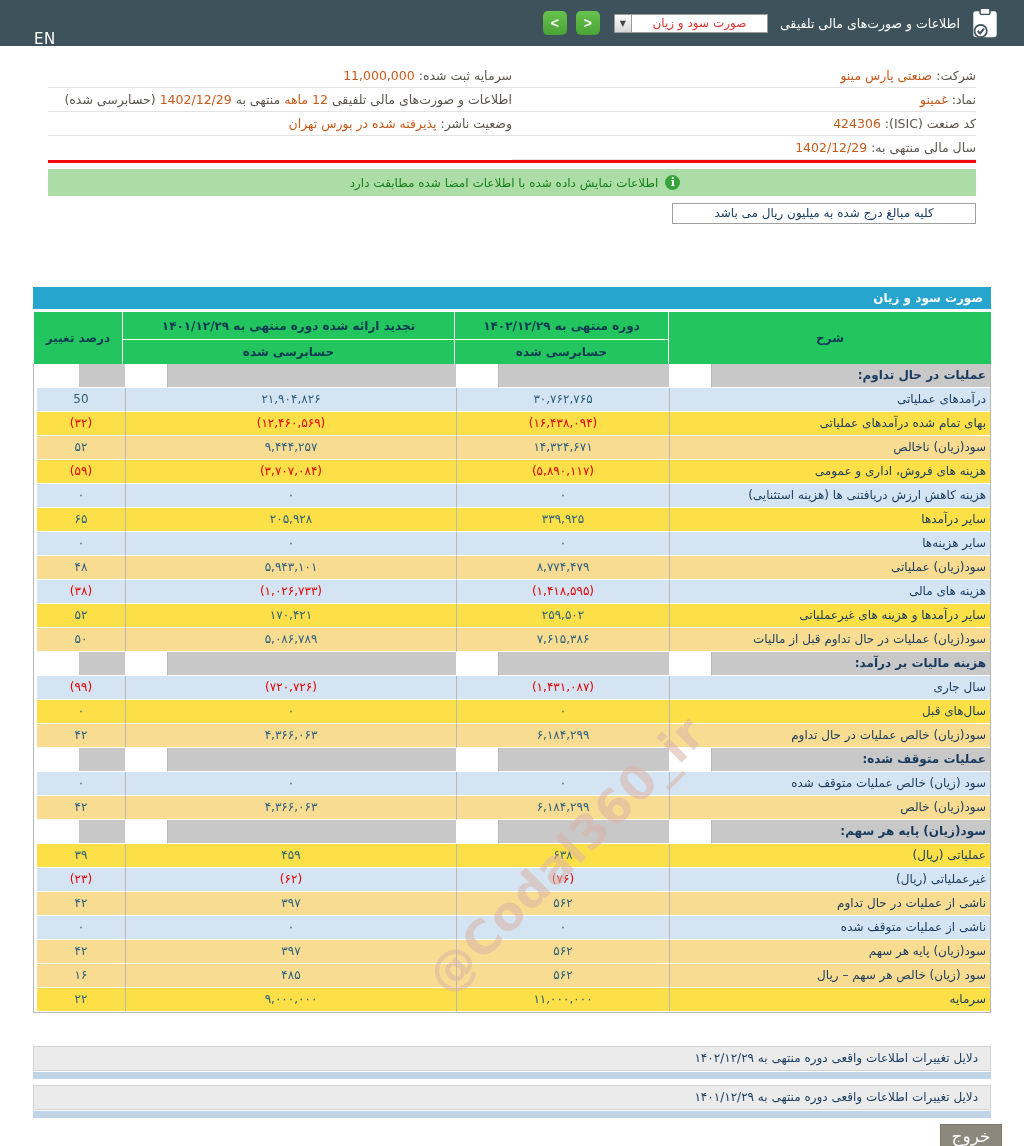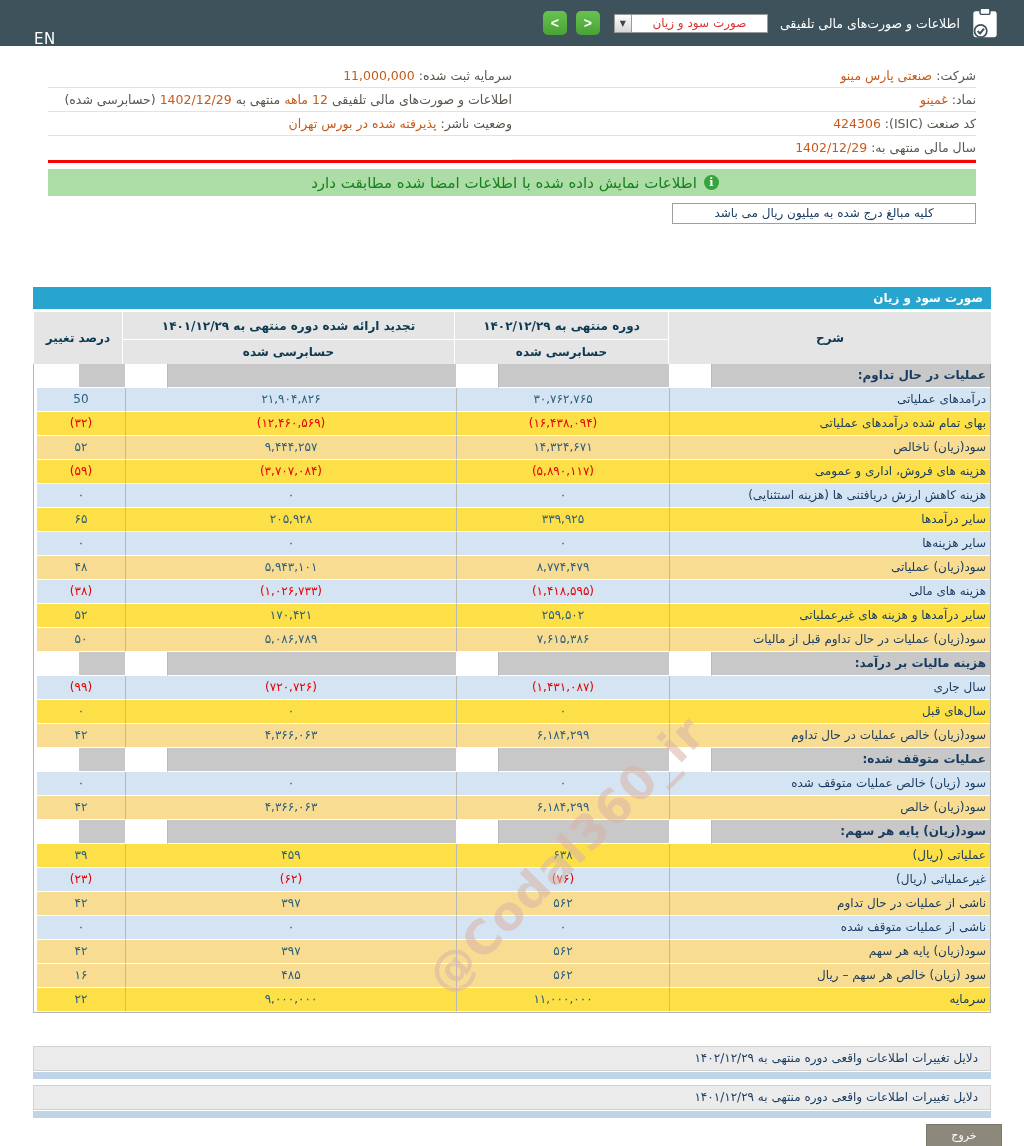--- a/index.html
+++ b/index.html
@@ -32,35 +32,35 @@
   .info-row { height:24px; line-height:23px; border-bottom:1px solid #e3e3e3;
     background:#fff; white-space:nowrap; overflow:hidden; font-size:12.5px;
     padding-left:6px; }
   .seg-label { color:#5a564e; }
   .seg-value { color:#c75a1b; }
   .red-line { margin:0 48px; height:3px; background:#f20800; }
 
   
   .banner { margin:6px 48px 0 48px; height:27px; background:#acdda6;
     display:flex; align-items:center; justify-content:center; gap:7px; }
-  .banner-text { color:#17801c; font-size:15px;margin-left:6px; }
+  .banner-text { color:#17801c; font-size:12px;margin-left:6px; }
   .i-icon { width:15px; height:15px; border-radius:50%; background:#36a33c; color:#fff;
     font-size:11px; font-weight:bold; text-align:center; line-height:15px;
     font-family:"DejaVu Serif", serif; flex:0 0 auto; }
   .units-box { margin:7px auto 0 0; margin-right:48px; width:304px; height:21px;
     border:1px solid #9f9f9f; background:#fff; color:#1a3e63; font-size:12px;
     line-height:19px; text-align:center; }
 
   
   .stmt { margin:63px 33px 0 33px; width:958px; position:relative; }
   .stmt-title { height:22px; background:#27a5cf; color:#fff; font-weight:bold;
     font-size:12px; line-height:22px; padding-right:8px; margin-bottom:3px; }
   .hgrid { display:grid; grid-template-columns:322px 213px 331px 88px;
     grid-template-rows:27px 24px; gap:1px; background:#fff; }
-  .hcell { background:#e5e5e5; color:#0d3a52; font-weight:bold; font-size:12px;
+  .hcell { background:#22c55e; color:#0d3a52; font-weight:bold; font-size:12px;
     display:flex; align-items:center; justify-content:center; }
   .h-desc { grid-column:1; grid-row:1 / 3; }
   .h-cur  { grid-column:2; grid-row:1; }
   .h-prior{ grid-column:3; grid-row:1; }
   .h-pct  { grid-column:4; grid-row:1 / 3; }
   .h-aud1 { grid-column:2; grid-row:2; }
   .h-aud2 { grid-column:3; grid-row:2; }
   .tbody { border:1px solid #b5b5b5; border-top:none; }
   .trow { display:grid; grid-template-columns:321px 213px 331px 88px; height:24px; }
   .cell { border-left:1px solid #b9b9b9; border-bottom:1px solid #fff;
@@ -78,22 +78,22 @@
   .watermark { position:absolute; left:248px; top:540px; width:570px; text-align:center;
     transform:rotate(-45deg); font-size:47px; font-weight:bold; color:#dab3a7;
     opacity:.55; pointer-events:none; z-index:5; direction:ltr; letter-spacing:1px; }
 
   
   .acc-wrap { margin:33px 33px 0 33px; }
   .acc-bar { height:25px; background:#ebebeb; border:1px solid #d2d2d2;
     color:#173a5e; font-size:12px; line-height:23px; padding-right:12px; cursor:pointer; }
   .acc-strip { height:7px; background:#c0d4e7; margin-top:1px; }
   .acc-gap { height:6px; }
-  .exit-btn { margin:6px 22px 0 0; width:76px; height:23px; background:#8c887b;
-    border:1px solid #7c786c; color:#fff; font-size:11px;
+  .exit-btn { margin:6px 22px 0 0; width:62px; height:23px; background:#8c887b;
+    border:1px solid #7c786c; color:#fff; font-size:17px;
     font-family:"DejaVu Sans", sans-serif; cursor:pointer; }
 </style>
 </head>
 <body>
 
 
 
 
 <div class="topbar">
   <div class="topbar-group">

